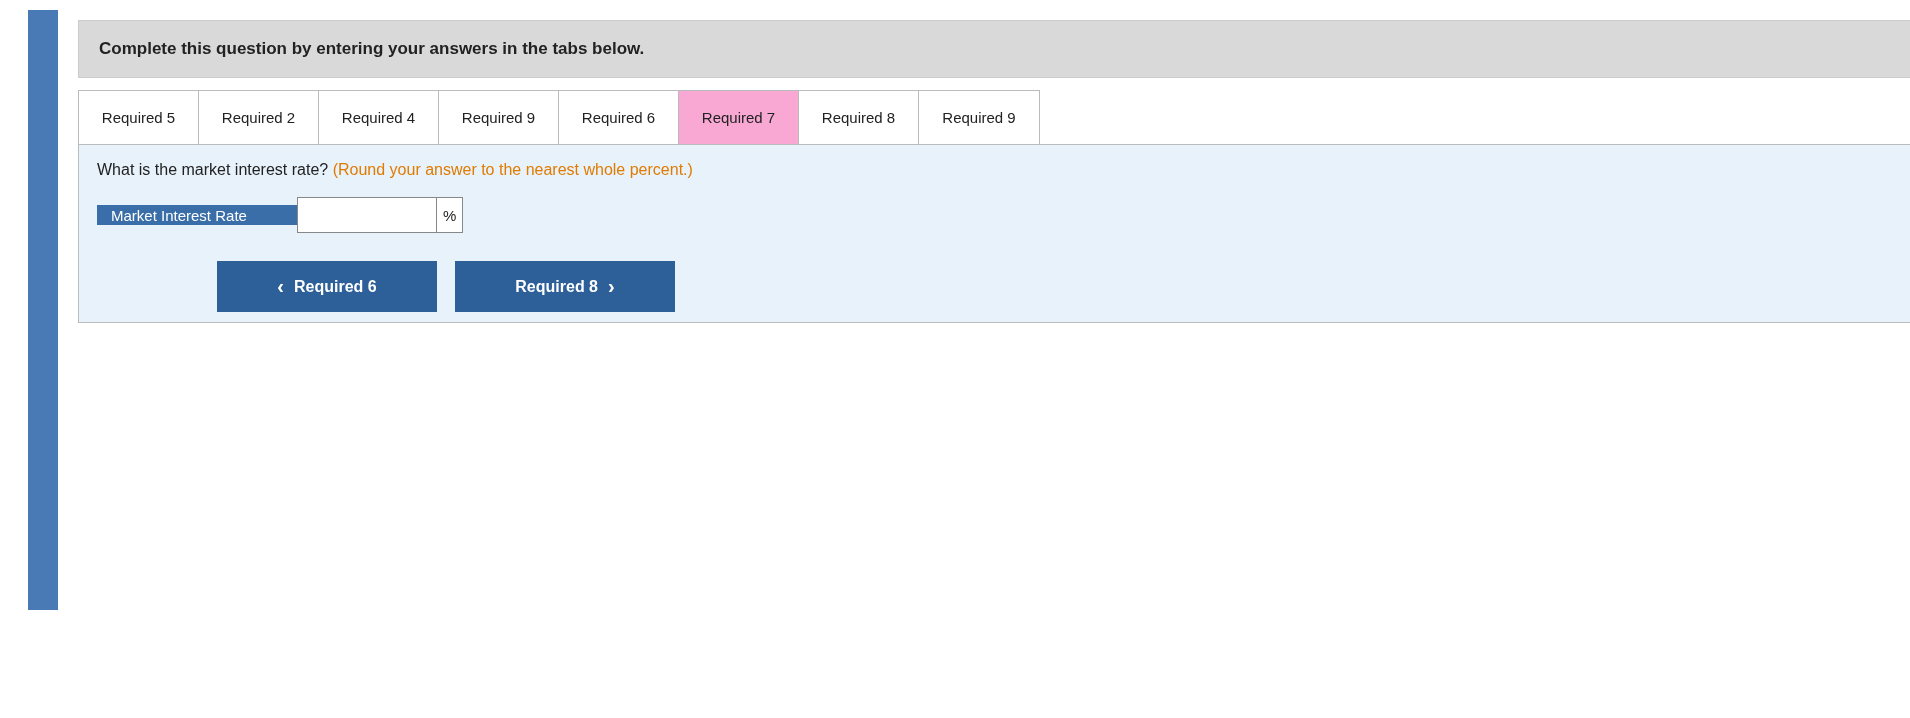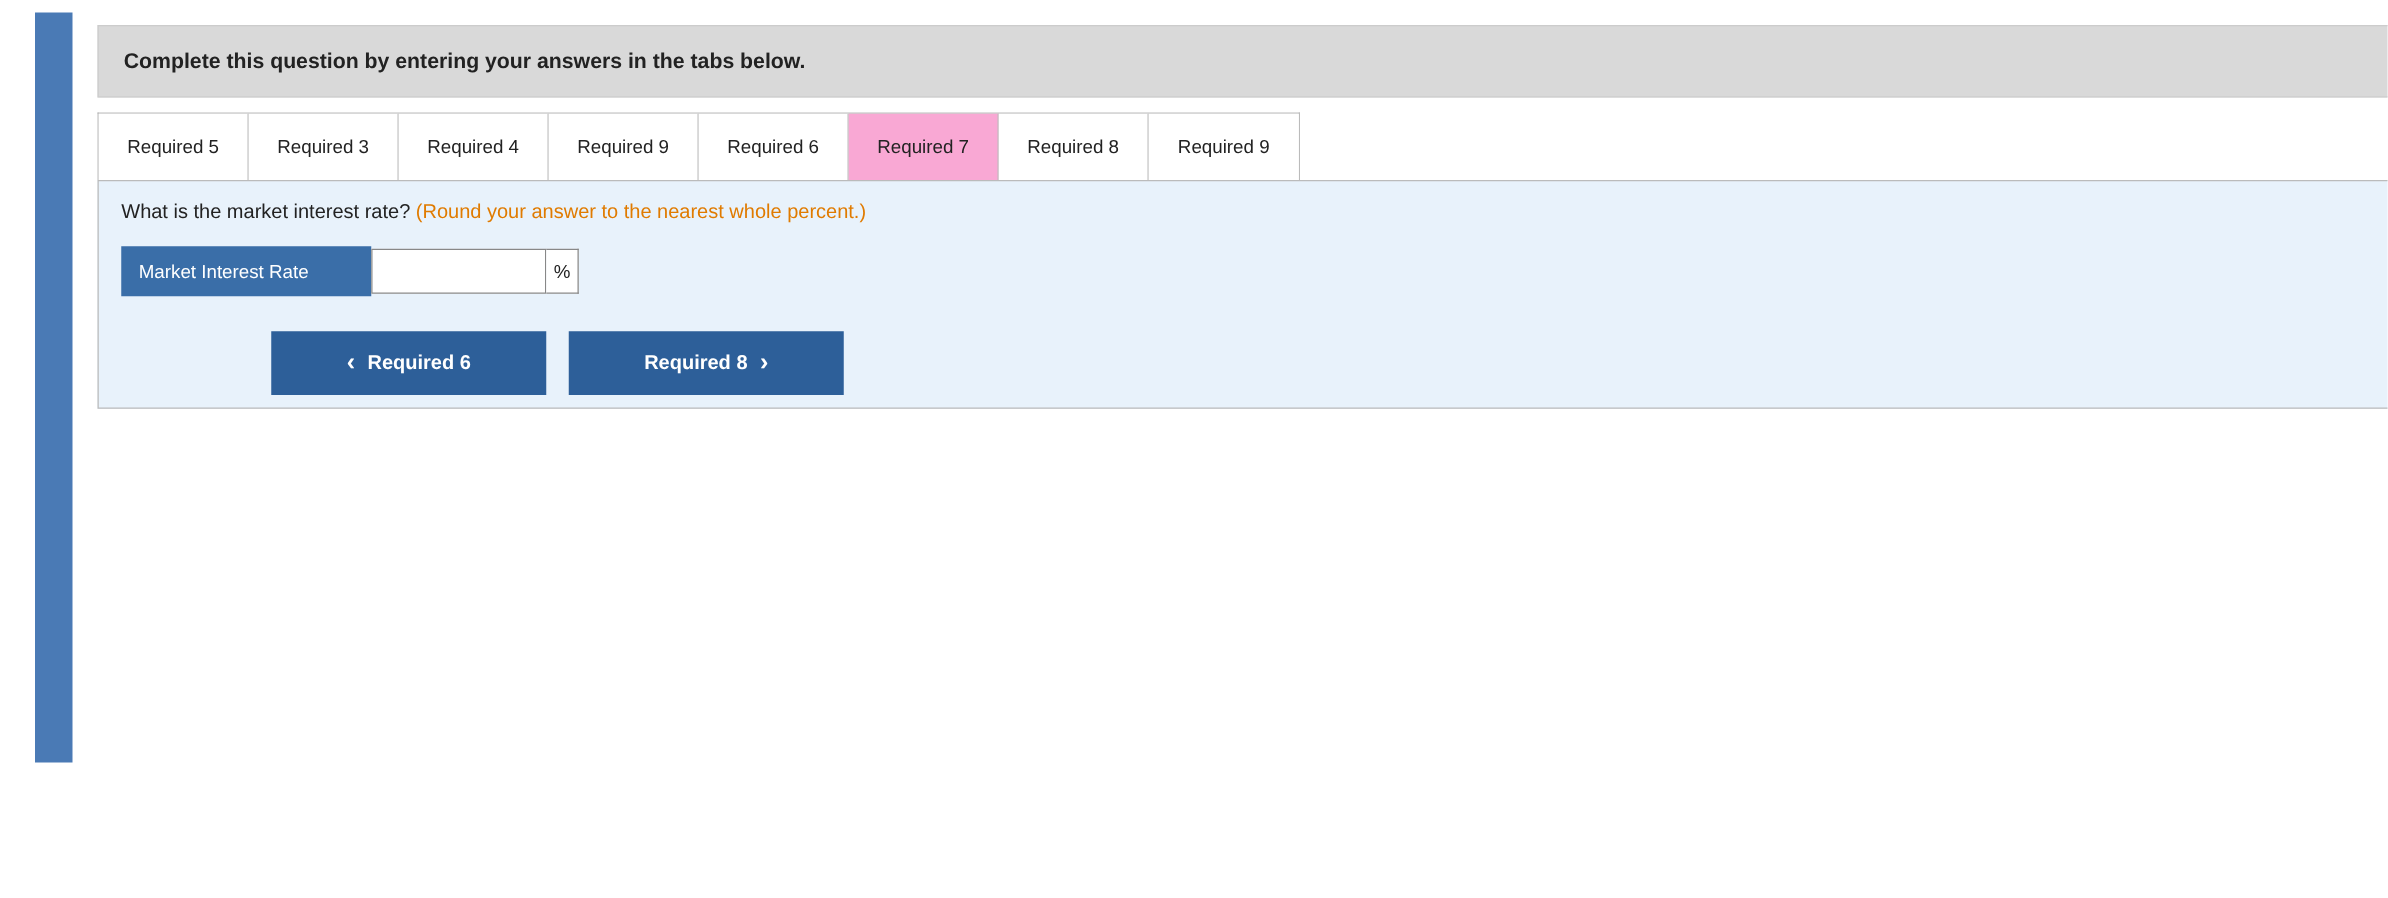--- a/index.html
+++ b/index.html
@@ -94,21 +94,21 @@
       align-items: center;
       margin-bottom: 28px;
     }
 
     .input-label {
       background: #3a6ea8;
       color: #ffffff;
       padding: 8px 14px;
       font-size: 15px;
       min-width: 200px;
-      height: 40px;
+      height: 20px;
       display: flex;
       align-items: center;
     }
 
     .input-field {
       border: 1px solid #888;
       height: 36px;
       width: 140px;
       padding: 4px 6px;
       font-size: 15px;
@@ -171,21 +171,21 @@
 
     <div class="instruction-banner">
       <span>Complete this question by entering your answers in the tabs below.</span>
     </div>
 
     <div class="tabs-container">
       <div class="tab">
         <span>Required 5</span>
       </div>
       <div class="tab">
-        <span>Required 3</span>
+        <span>Required 2</span>
       </div>
       <div class="tab">
         <span>Required 4</span>
       </div>
       <div class="tab">
         <span>Required 9</span>
       </div>
       <div class="tab">
         <span>Required 6</span>
       </div>

